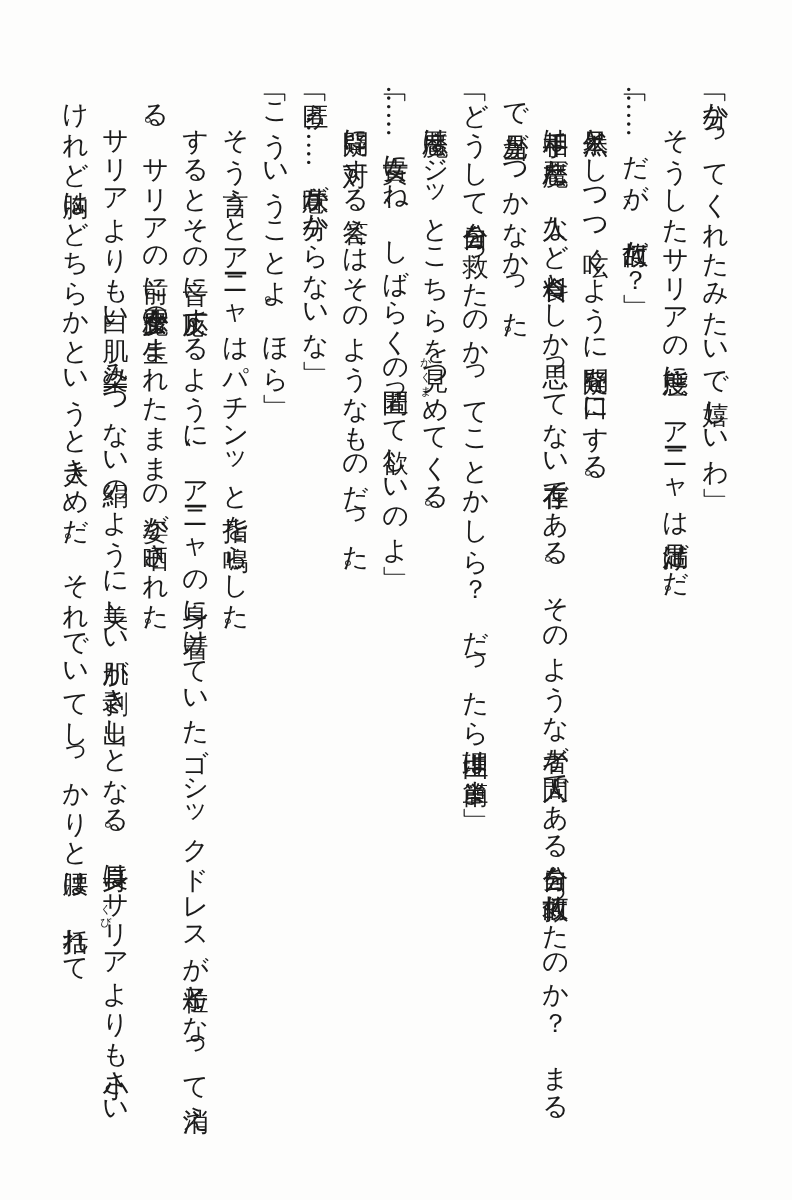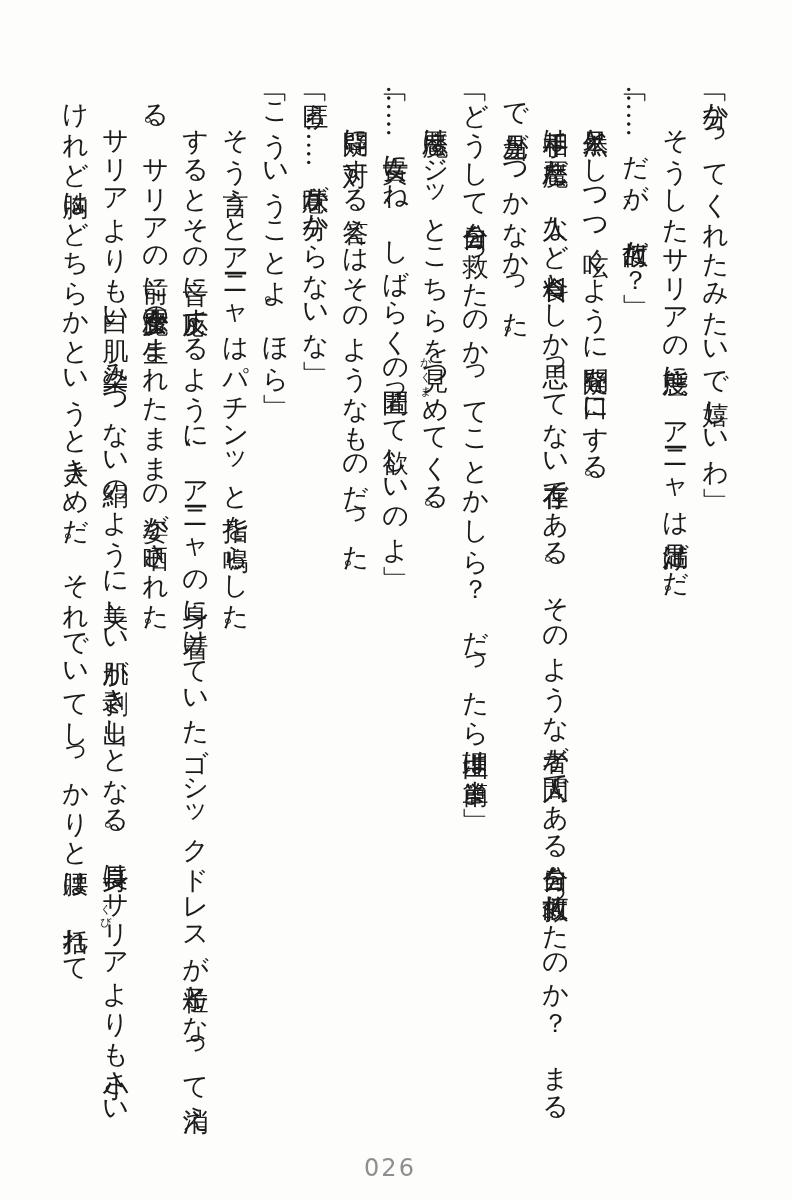--- a/index.html
+++ b/index.html
@@ -92,15 +92,14 @@
 
     <p class="narration">疑問に対する答えはそのようなものだった。</p>
     <p class="dialogue">「匿う……意味が分からないな」</p>
     <p class="dialogue">「こういうことよ。ほら」</p>
     <p class="narration">そう言うとアーニャはパチンッと指を鳴らした。</p>
     <p class="narration">するとその音に反応するように、アーニャの身に着けていたゴシックドレスが粒子となって消える。サリアの前に少女悪魔の生まれたままの姿が晒された。</p>
 
     <p class="narration"><span>サリアよりも白い肌。染み一つない絹のように美しい肌が剥き出しとなる。身長はサリアよりも小さいけれど胸はどちらかというと大きめだ。それでいてしっかりと腰は</span><span class="rb"><span>括</span><span class="rt">くび</span></span><span>れて</span></p>
   </div>
 
-  <div class="page-num">026</div>
 
 </div>
 
 </body></html>

